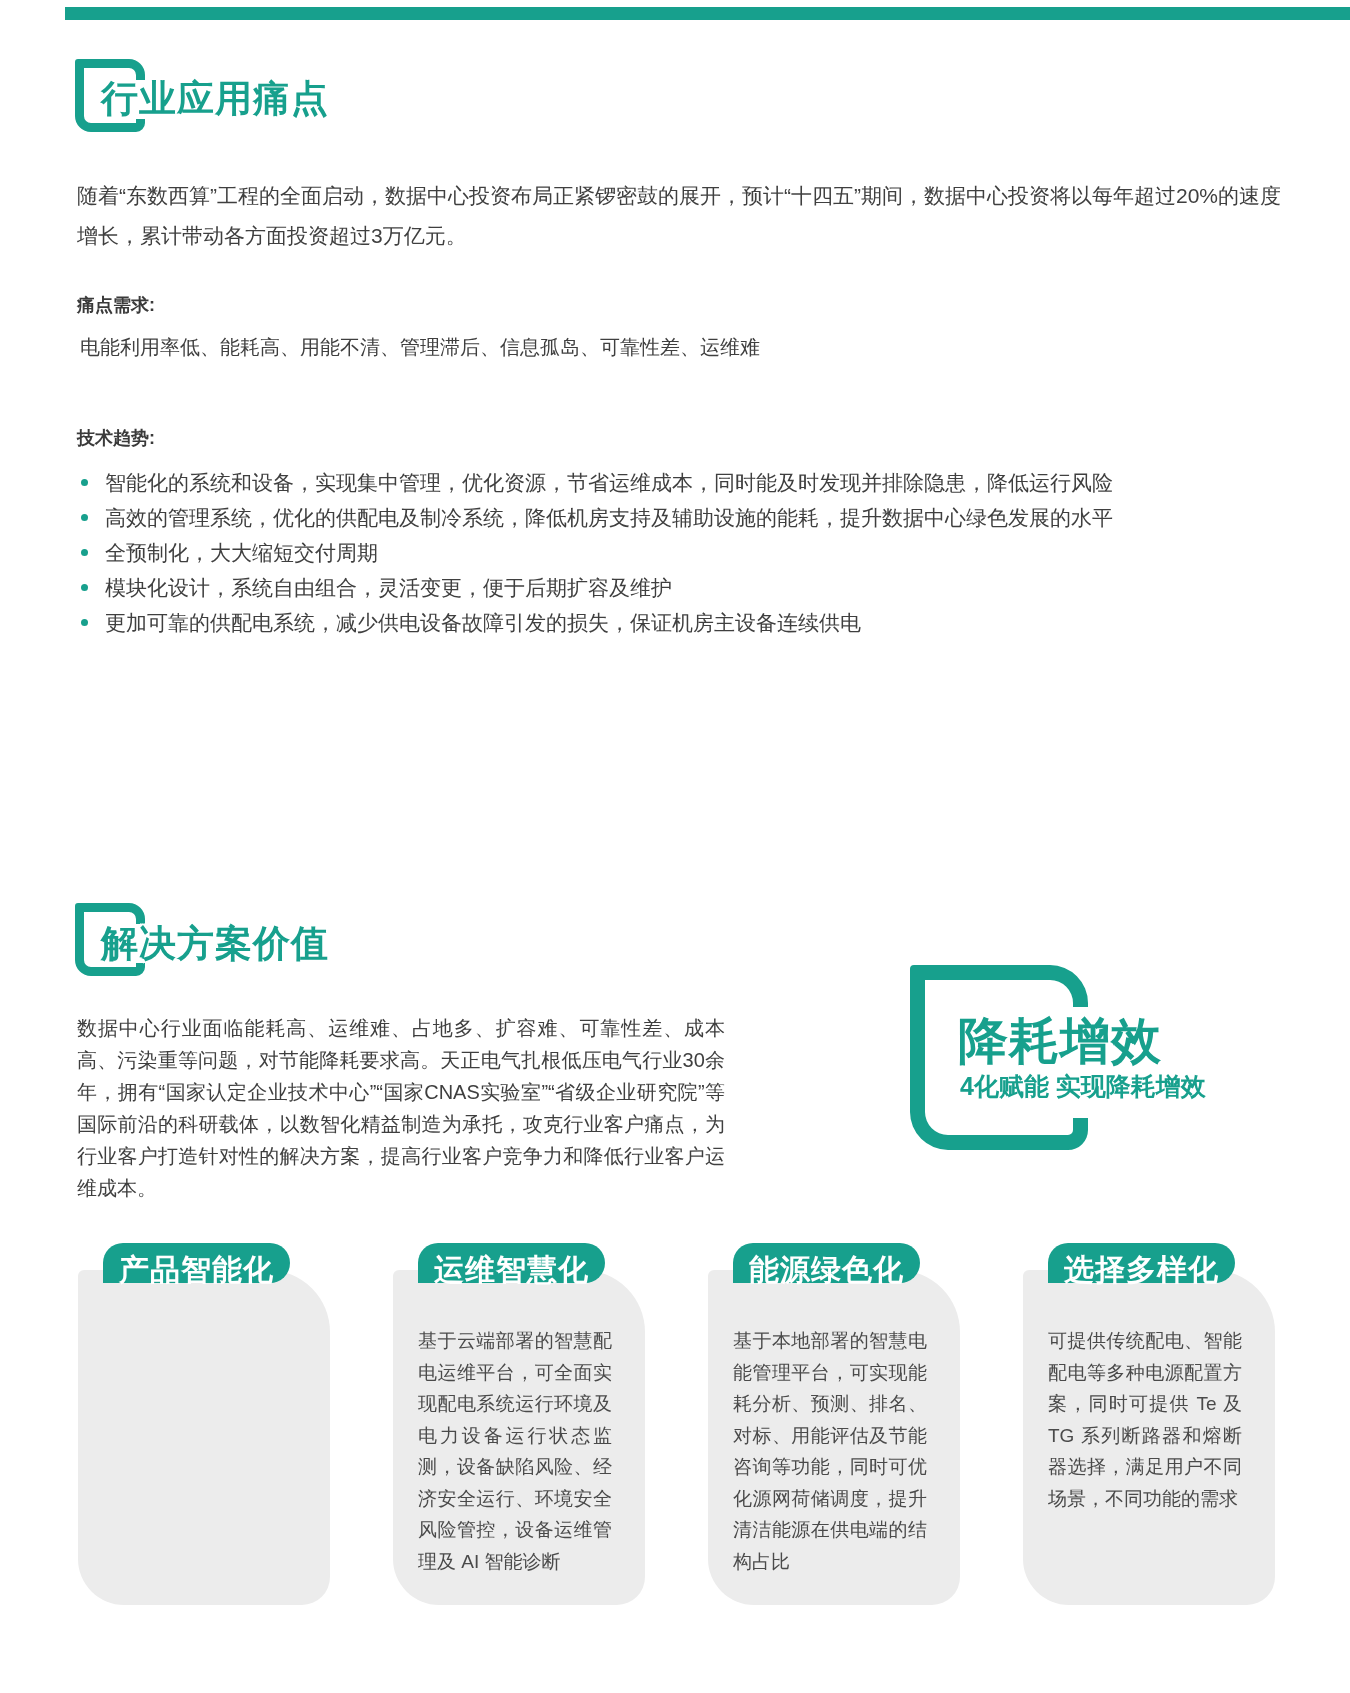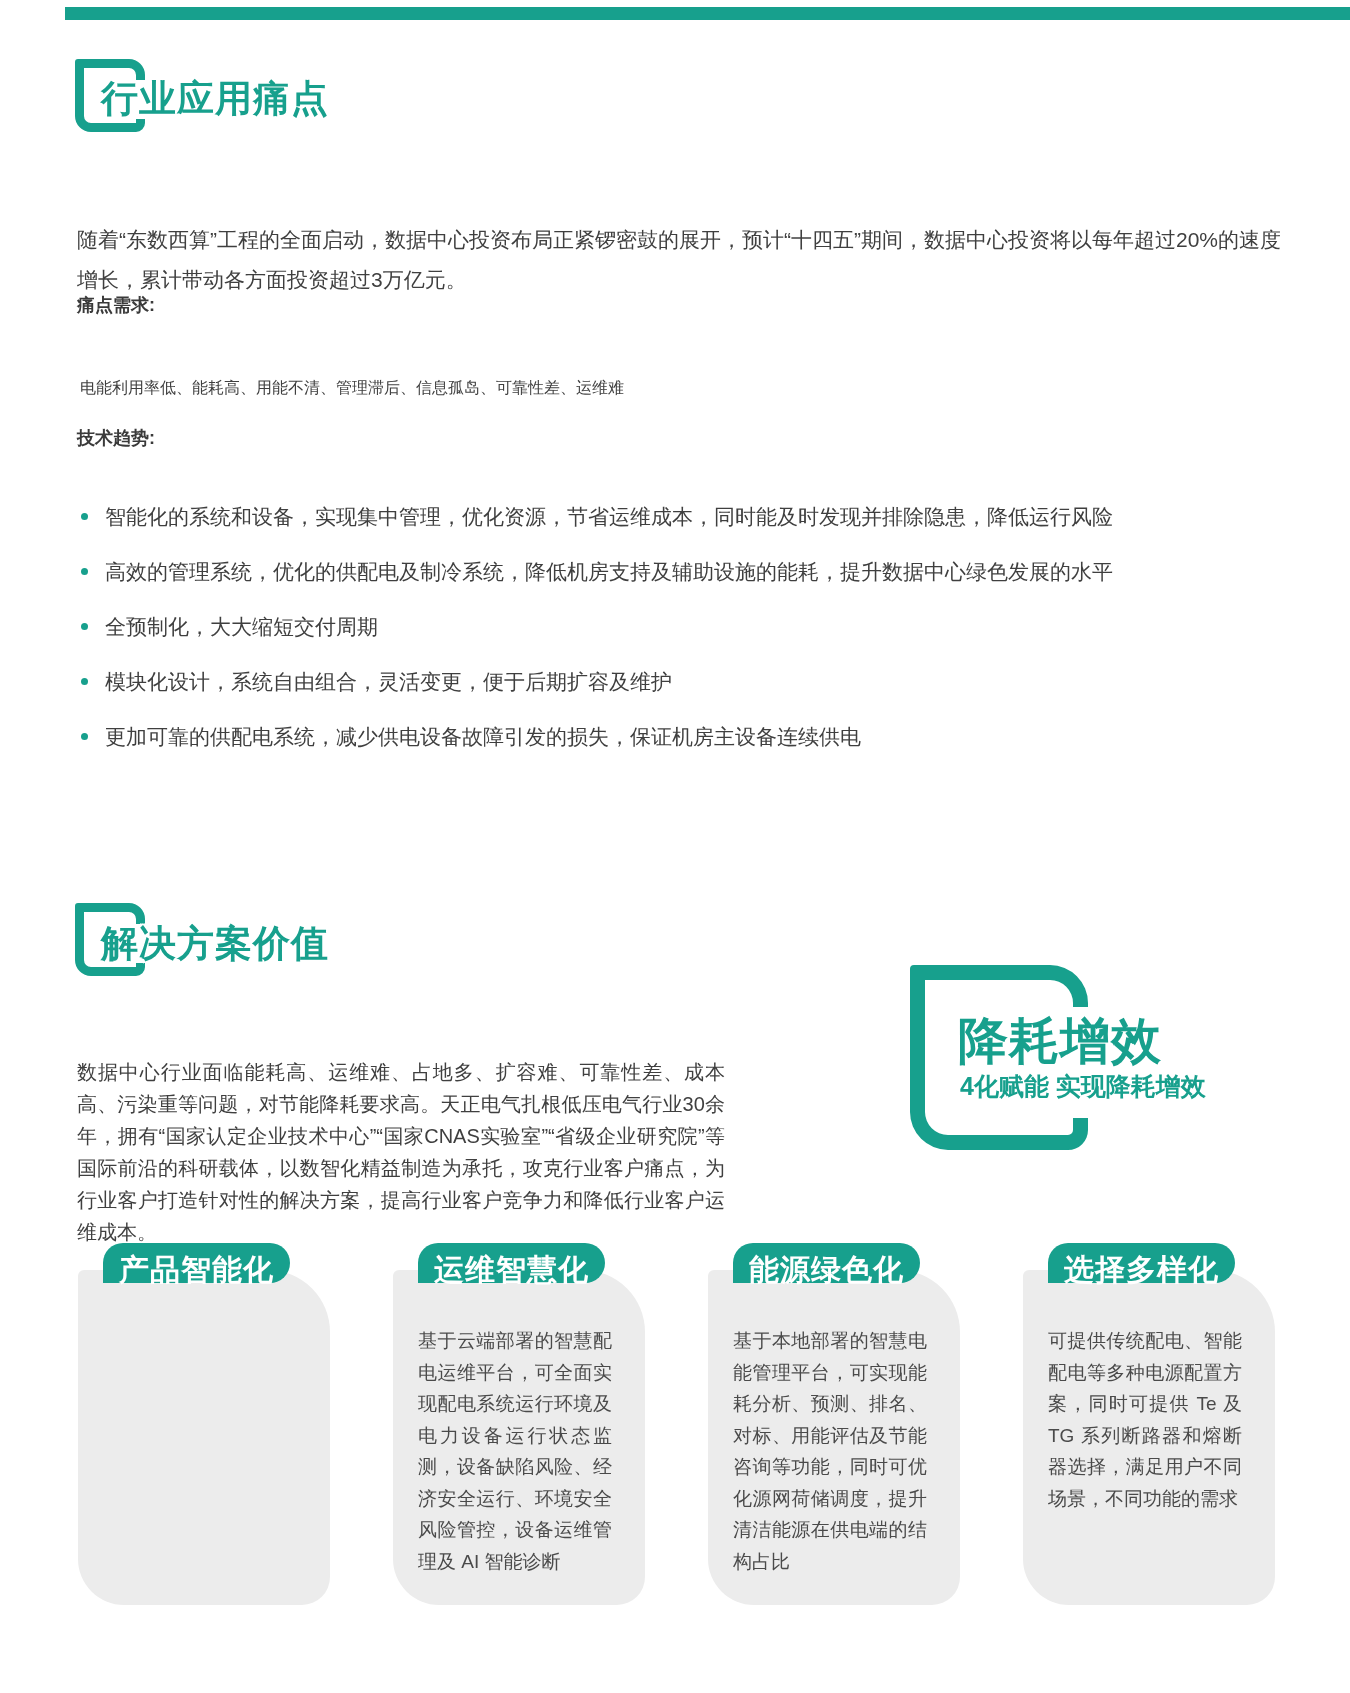--- a/index.html
+++ b/index.html
@@ -27,31 +27,31 @@
 
   .halo{text-shadow:2px 0 0 #fff,-2px 0 0 #fff,0 2px 0 #fff,0 -2px 0 #fff,
         2px 2px 0 #fff,-2px -2px 0 #fff,2px -2px 0 #fff,-2px 2px 0 #fff;}
 
   .sec-title{position:absolute;z-index:2;font-size:37px;font-weight:bold;color:var(--teal);letter-spacing:1px;white-space:nowrap;}
   .t1{left:101px;top:74px;}
   .t2{left:101px;top:919px;font-family:Liberation Serif, serif;}
   .i1{left:75px;top:59px;}
   .i2{left:75px;top:903px;}
 
-  .para{position:absolute;color:var(--text-dark);margin-top:44px;}
+  .para{position:absolute;color:var(--text-dark);}
   .intro1{left:77px;top:176px;width:1218px;font-size:21px;line-height:40px;}
   .intro2{left:77px;top:1012px;width:648px;font-size:20px;line-height:32px;text-align:justify;}
 
   .sub{position:absolute;font-size:18px;font-weight:bold;color:#3A3A3A;white-space:nowrap;}
   .h-pain{left:77px;top:293px;}
-  .p-pain{left:80px;top:334px;font-size:16px;white-space:nowrap;}
+  .p-pain{left:80px;top:334px;font-size:20px;white-space:nowrap;}
   .h-trend{left:77px;top:426px;}
 
   .bullets{position:absolute;left:77px;top:472px;width:1230px;list-style:none;}
-  .bullets li{position:relative;padding-left:28px;margin-bottom:14px;font-size:21px;line-height:21px;color:var(--text-dark);white-space:nowrap;margin-top:34px;}
+  .bullets li{position:relative;padding-left:28px;margin-bottom:14px;font-size:21px;line-height:21px;color:var(--text-dark);white-space:nowrap;}
   .bullets .dot{position:absolute;left:4px;top:7px;width:7px;height:7px;border-radius:50%;background:var(--teal);}
 
   
   .co-icon{left:910px;top:965px;}
   .co-title{position:absolute;left:958px;top:1008px;z-index:2;font-size:50px;font-weight:bold;color:var(--teal);letter-spacing:1px;white-space:nowrap;}
   .co-sub{position:absolute;left:960px;top:1070px;z-index:2;font-size:25px;font-weight:bold;color:var(--teal);white-space:nowrap;}
 
   
   .card{position:absolute;top:1270px;width:252px;height:335px;background:var(--card-bg);border-radius:6px 62px 28px 46px;}
   .card.c1{left:78px;} .card.c2{left:393px;} .card.c3{left:708px;} .card.c4{left:1023px;}

